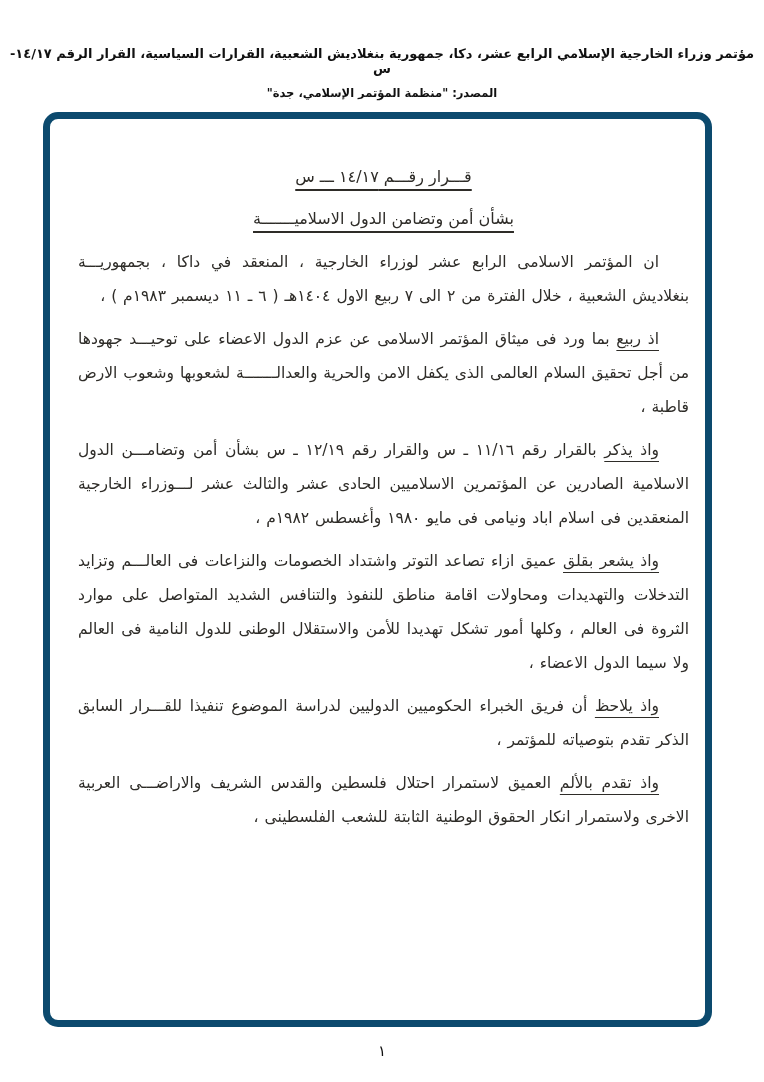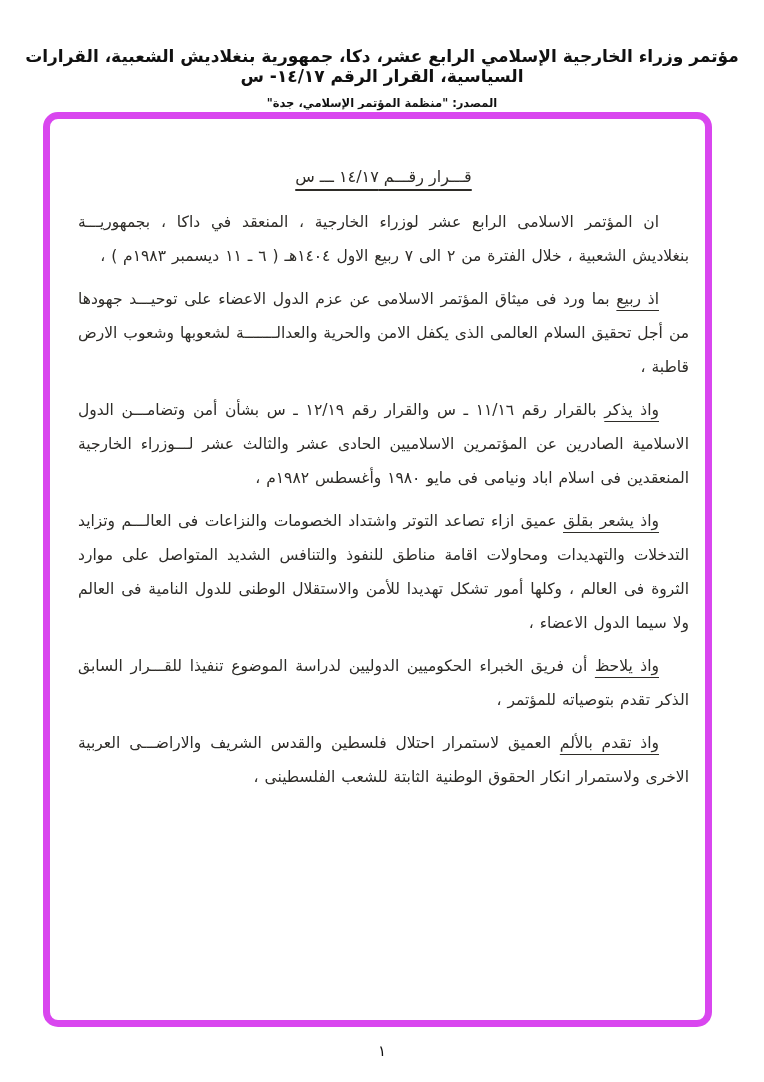--- a/index.html
+++ b/index.html
@@ -20,39 +20,39 @@
   .header {
     position: absolute;
     top: 46px;
     left: 0;
     width: 100%;
     text-align: center;
     direction: rtl;
     color: #111111;
   }
   .header-line1 {
-    font-size: 17px;
+    font-size: 13px;
     font-weight: bold;
     letter-spacing: 0;
     margin: 0 0 10px 0;
   }
   .header-line2 {
     font-size: 11.5px;
     font-weight: bold;
     margin: 0;
   }
 
   
   .doc-frame {
     position: absolute;
     left: 43px;
     top: 112px;
     width: 655px;   
     height: 901px;  
-    border: 7px solid #d946ef;
+    border: 7px solid #0c4a6e;
     border-radius: 15px;
     background: #ffffff;
   }
   .doc-content {
     position: absolute;
     top: 0; left: 0; right: 0; bottom: 0;
     padding: 38px 16px 0 28px;
     direction: rtl;
     color: #2e2c28;
   }
@@ -112,20 +112,21 @@
     <div class="header-line1">مؤتمر وزراء الخارجية الإسلامي الرابع عشر، دكا، جمهورية بنغلاديش الشعبية، القرارات السياسية، القرار الرقم ١٤/١٧- س</div>
     <div class="header-line2">المصدر:  "منظمة المؤتمر الإسلامي، جدة"</div>
   </div>
 
   <div class="doc-frame">
     <div class="doc-content">
 
       <div class="doc-title">
         <span class="t-line t-line1">قـــرار رقـــم ١٤/١٧ ـــ س</span>
         <br>
+        <span class="t-line t-line2">بشأن أمن وتضامن الدول الاسلاميـــــــة</span>
       </div>
 
       <div class="body-text">
 
         <p class="para"><span class="lead"></span><span>ان المؤتمر الاسلامى الرابع عشر لوزراء الخارجية ، المنعقد في داكا ، بجمهوريـــة بنغلاديش الشعبية ، خلال الفترة من ٢ الى ٧ ربيع الاول ١٤٠٤هـ ( ٦ ـ ١١ ديسمبر ١٩٨٣م ) ،</span></p>
 
         <p class="para"><span class="lead">اذ ربيع</span><span> بما ورد فى ميثاق المؤتمر الاسلامى عن عزم الدول الاعضاء على توحيـــد جهودها من أجل تحقيق السلام العالمى الذى يكفل الامن والحرية والعدالـــــــة لشعوبها وشعوب الارض قاطبة ،</span></p>
 
 
         <p class="para"><span class="lead">واذ يذكر</span><span> بالقرار رقم ١١/١٦ ـ س والقرار رقم ١٢/١٩ ـ س بشأن أمن وتضامـــن الدول الاسلامية الصادرين عن المؤتمرين الاسلاميين الحادى عشر والثالث عشر لـــوزراء الخارجية المنعقدين فى اسلام اباد ونيامى فى مايو ١٩٨٠ وأغسطس ١٩٨٢م ،</span></p>

